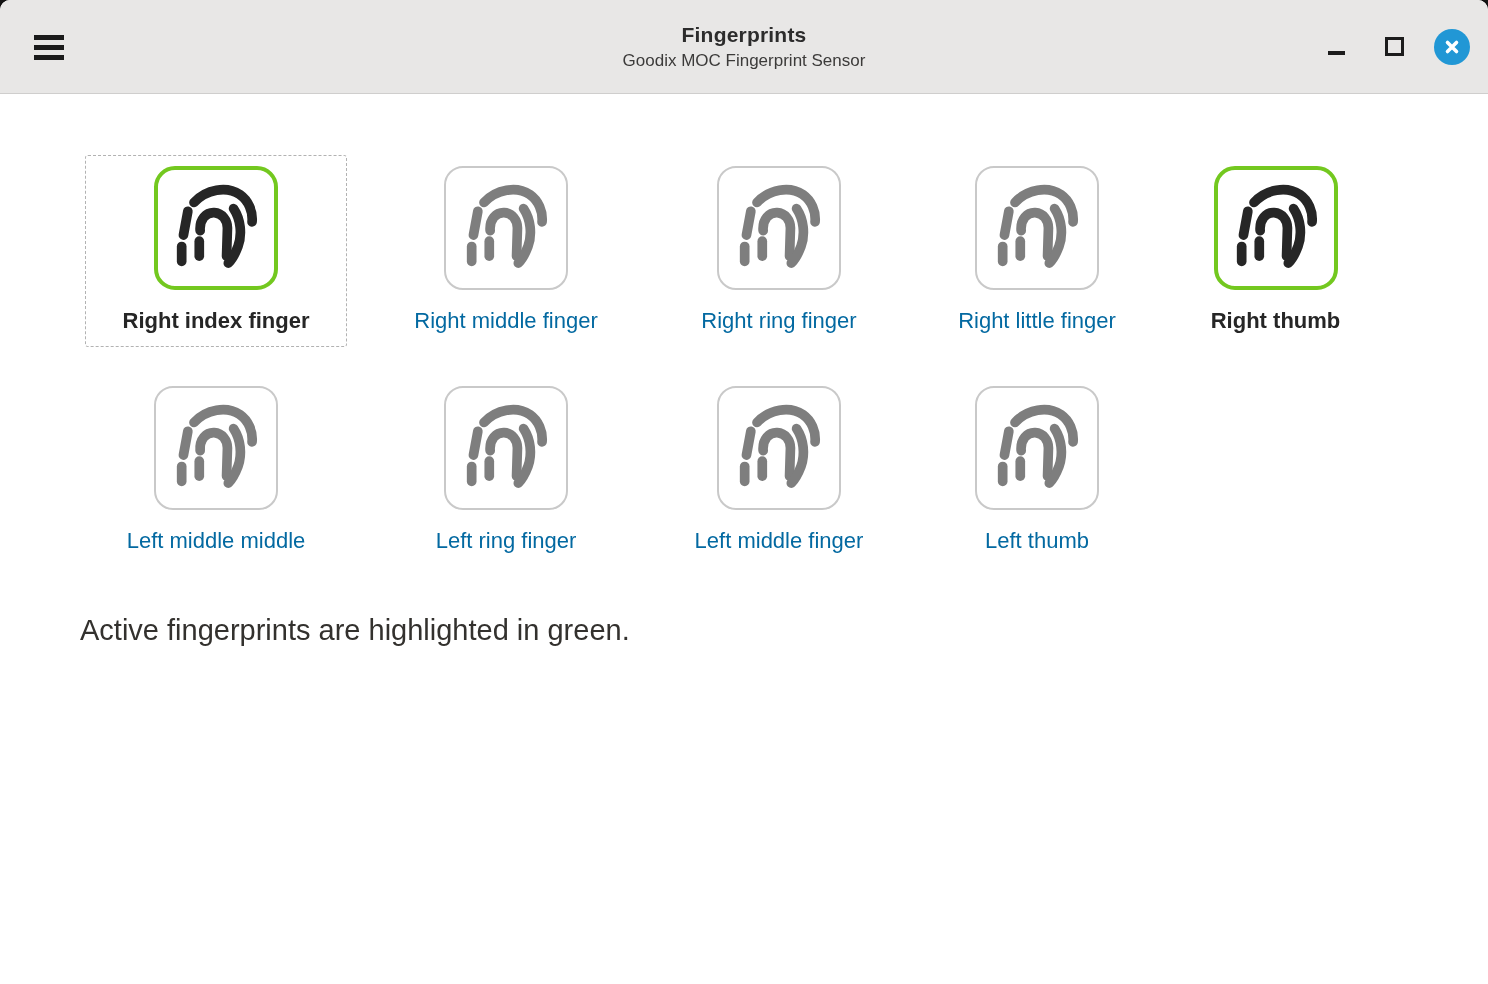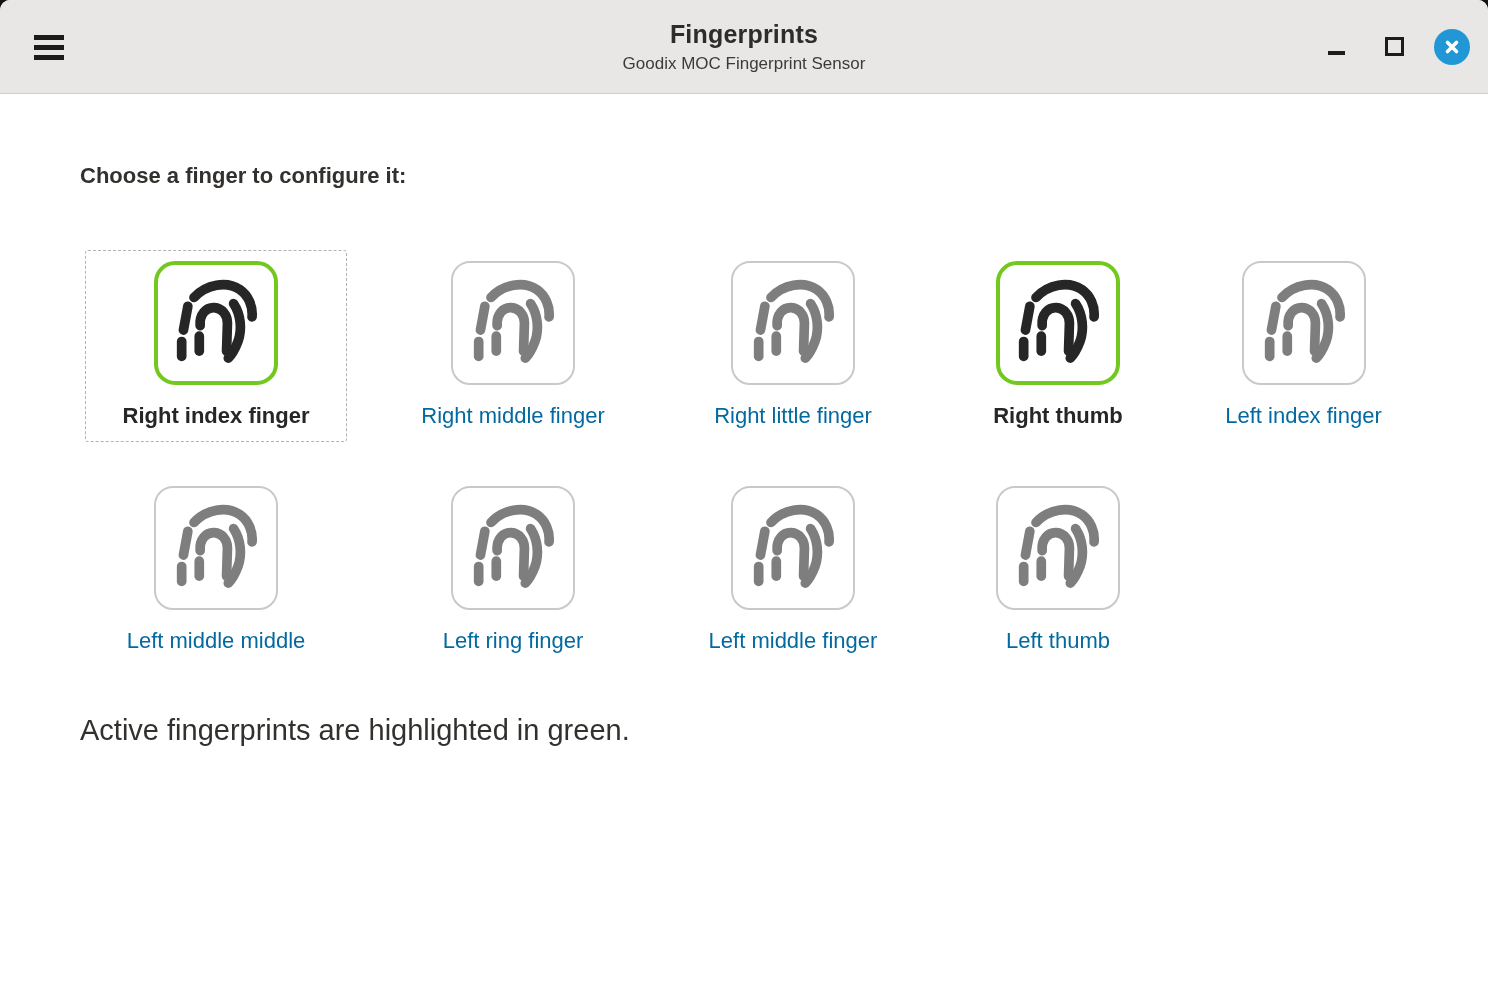--- a/index.html
+++ b/index.html
@@ -48,21 +48,21 @@
     height: 5px;
     background: #1b1b1b;
   }
   .title-stack {
     flex: 1;
     text-align: center;
     line-height: 1.25;
     user-select: none;
   }
   .window-title {
-    font-size: 25px;
+    font-size: 21px;
     font-weight: bold;
     color: #2c2c2c;
     letter-spacing: 0.2px;
   }
   .window-subtitle {
     font-size: 17px;
     color: #3c3b3a;
     margin-top: 2px;
   }
   .controls {
@@ -119,20 +119,21 @@
     font-size: 22px;
     font-weight: bold;
     color: #33312e;
   }
   .finger-grid {
     margin: 61px 0 0 85px;
     display: grid;
     grid-template-columns: 262px 262px 228px 232px 189px;
     column-gap: 35px;
     row-gap: 33px;
+    gap: 28px;
   }
   .finger-tile {
     box-sizing: border-box;
     height: 192px;
     background: transparent;
     border: none;
     padding: 11px 0 0 0;
     display: flex;
     flex-direction: column;
     align-items: center;
@@ -204,68 +205,67 @@
       </button>
       <button class="close-btn">
         <svg width="16" height="16" viewBox="0 0 16 16">
           <path d="M3.5 3.5 L12.5 12.5 M12.5 3.5 L3.5 12.5" stroke="#ffffff" stroke-width="3.6" stroke-linecap="round"></path>
         </svg>
       </button>
     </div>
   </div>
 
   <div class="content">
-    <div class="heading">Choose a finger to configure it:</div>
 
     <div class="finger-grid" id="finger-grid">
   <button class="finger-tile active focused">
     <span class="fp-box">
       <svg class="fp-glyph" width="88" height="88" viewBox="0 0 100 100">
         <use href="#fp-symbol"></use>
       </svg>
     </span>
     <span class="finger-label">Right index finger</span>
   </button>
 
   <button class="finger-tile">
     <span class="fp-box">
       <svg class="fp-glyph" width="88" height="88" viewBox="0 0 100 100">
         <use href="#fp-symbol"></use>
       </svg>
     </span>
     <span class="finger-label">Right middle finger</span>
   </button>
 
+  <button class="finger-tile">
+    <span class="fp-box">
+      <svg class="fp-glyph" width="88" height="88" viewBox="0 0 100 100">
+        <use href="#fp-symbol"></use>
+      </svg>
+    </span>
+    <span class="finger-label">Right ring finger</span>
+  </button>
 
   <button class="finger-tile">
     <span class="fp-box">
       <svg class="fp-glyph" width="88" height="88" viewBox="0 0 100 100">
         <use href="#fp-symbol"></use>
       </svg>
     </span>
     <span class="finger-label">Right little finger</span>
   </button>
 
   <button class="finger-tile active">
     <span class="fp-box">
       <svg class="fp-glyph" width="88" height="88" viewBox="0 0 100 100">
         <use href="#fp-symbol"></use>
       </svg>
     </span>
     <span class="finger-label">Right thumb</span>
   </button>
 
-  <button class="finger-tile">
-    <span class="fp-box">
-      <svg class="fp-glyph" width="88" height="88" viewBox="0 0 100 100">
-        <use href="#fp-symbol"></use>
-      </svg>
-    </span>
-    <span class="finger-label">Left index finger</span>
-  </button>
 
   <button class="finger-tile">
     <span class="fp-box">
       <svg class="fp-glyph" width="88" height="88" viewBox="0 0 100 100">
         <use href="#fp-symbol"></use>
       </svg>
     </span>
     <span class="finger-label">Left middle middle</span>
   </button>
 

